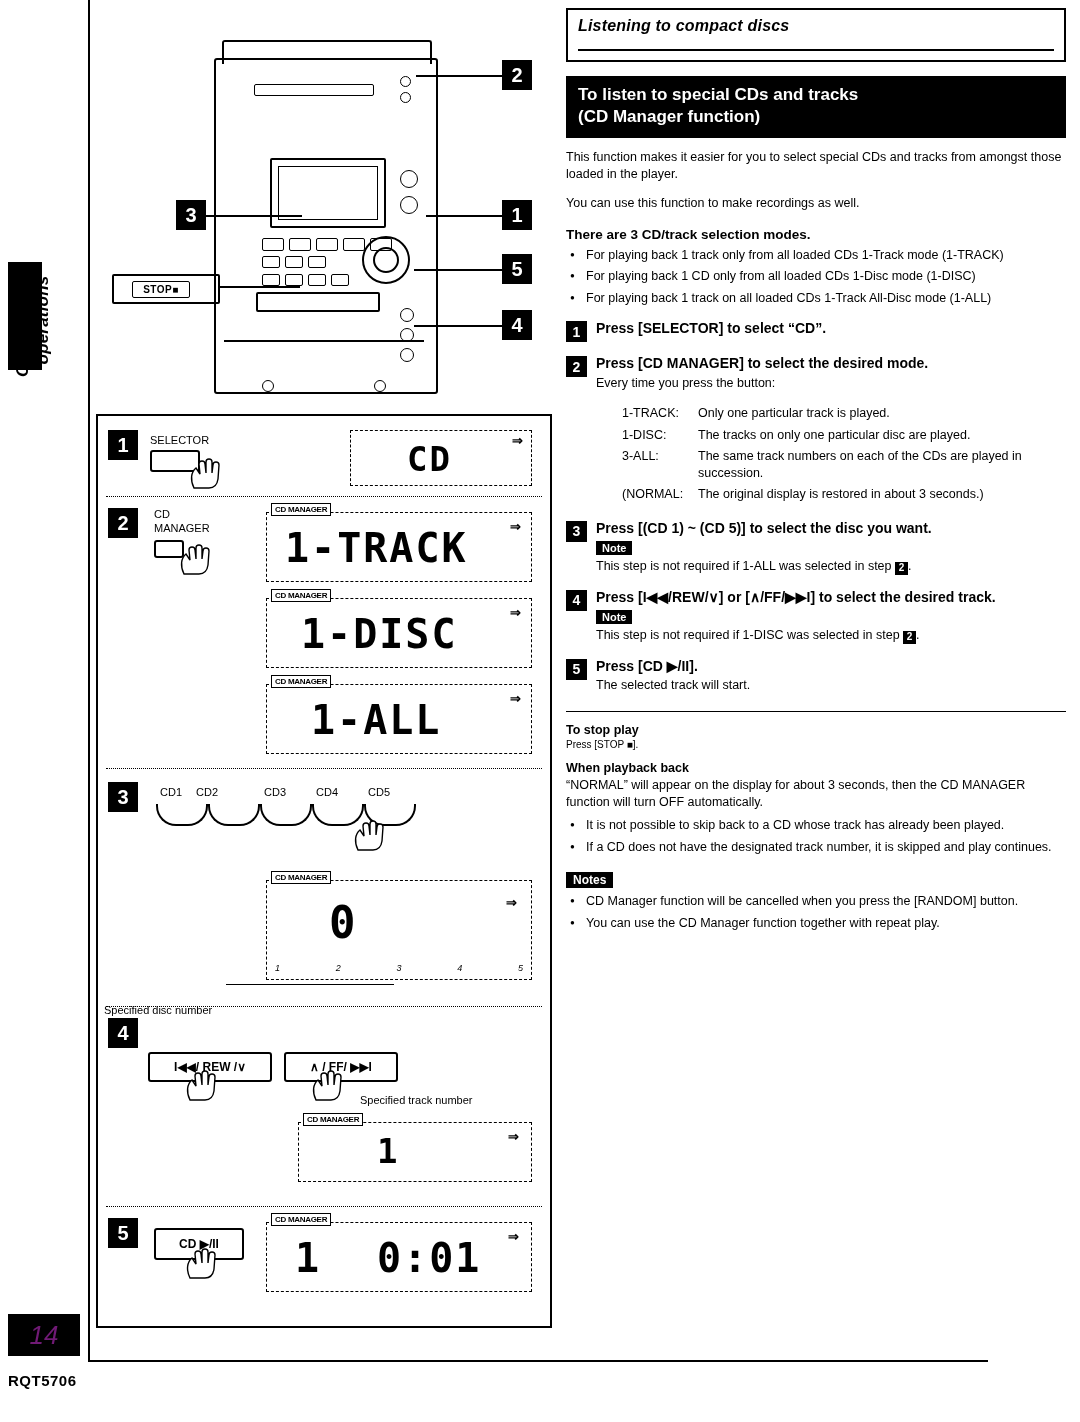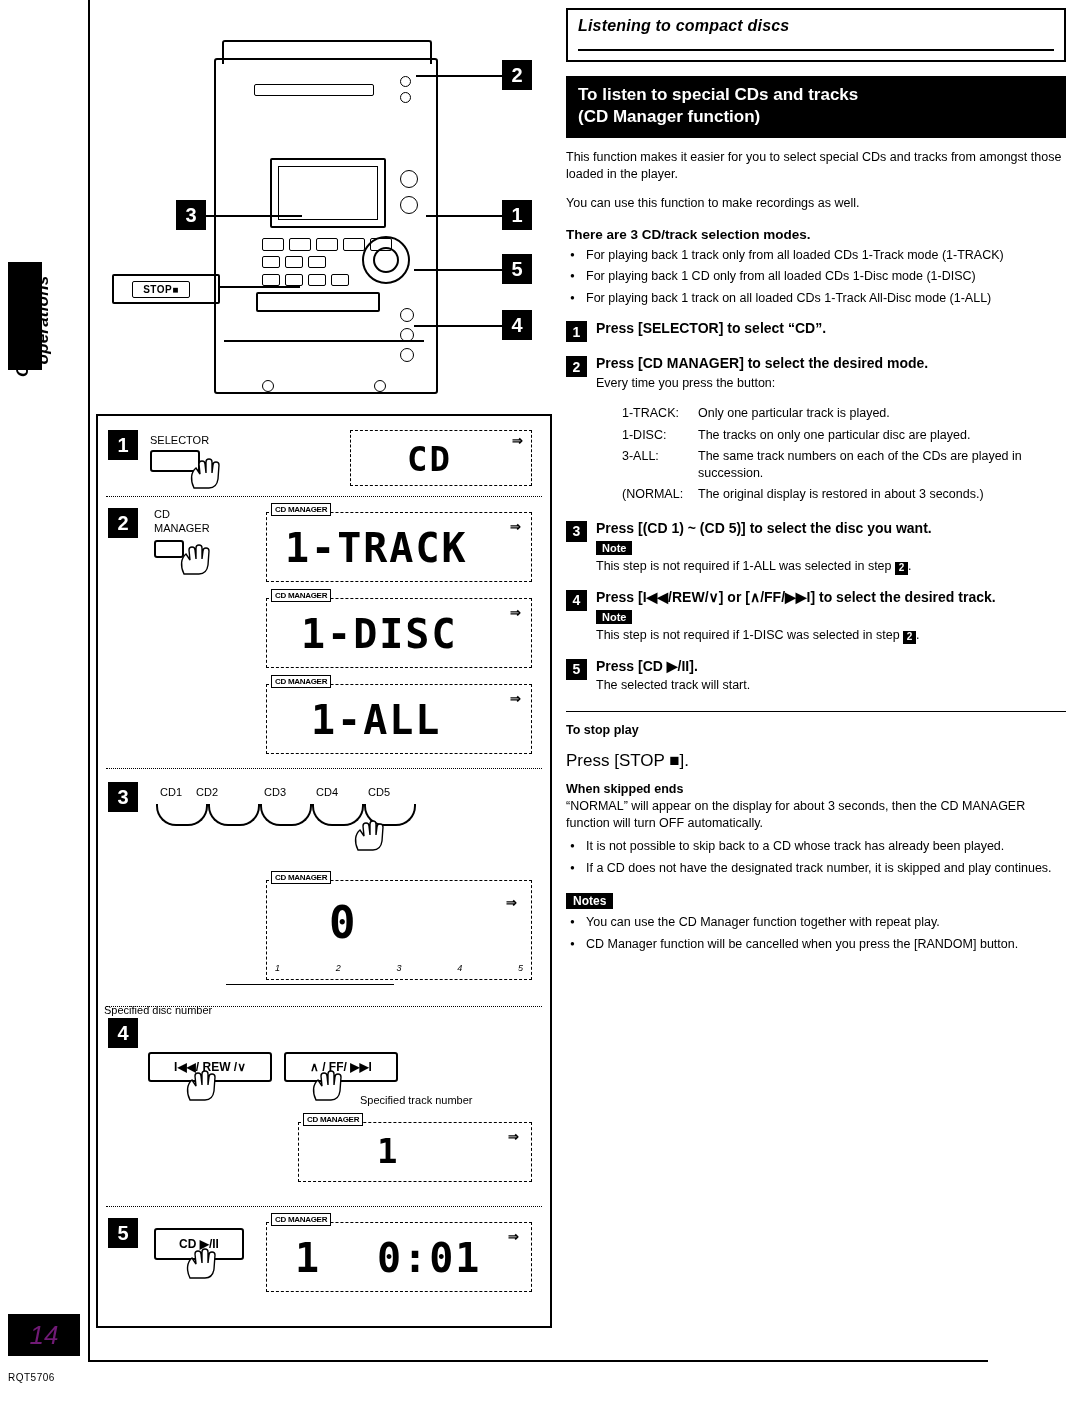--- a/index.html
+++ b/index.html
@@ -26,21 +26,21 @@
   }
   .page-num-box{
     position:absolute;left:8px;top:1314px;width:72px;height:42px;background:#000;
   }
   .page-num{
     position:absolute;left:8px;top:1314px;width:72px;height:42px;
     color:#701a75;font-style:italic;font-size:26px;
     display:flex;align-items:center;justify-content:center;
   }
   .rqt{
-    position:absolute;left:8px;top:1372px;font-size:10px;font-weight:normal;letter-spacing:.5px;
+    position:absolute;left:8px;top:1372px;font-size:15px;font-weight:bold;letter-spacing:.5px;
   }
   .vrule{
     position:absolute;left:88px;top:0;width:2px;height:1360px;background:#000;
   }
   .bottom-rule{
     position:absolute;left:88px;top:1360px;width:900px;height:2px;background:#000;
   }
 
   
   .illus{position:absolute;left:96px;top:10px;width:452px;height:1330px;}
@@ -415,30 +415,30 @@
       <div class="num">5</div>
       <div class="body">
         <div class="hd">Press [CD ▶/II].</div>
         <div class="sub">The selected track will start.</div>
       </div>
     </div>
 
     <div class="hr"></div>
 
     <div class="h4">To stop play</div>
-    <div style="font-size:17px;margin-top:14px;">Press [STOP ■].</div>
-
-    <div class="h4">When skipped ends</div>
+    <div style="font-size:10px;margin-top:2px;">Press [STOP ■].</div>
+
+    <div class="h4">When playback back</div>
     <div style="font-size:12.5px;margin-top:2px;line-height:1.42;">“NORMAL” will appear on the display for about 3 seconds, then the CD MANAGER function will turn OFF automatically.</div>
 
     <ul class="bul">
       <li>It is not possible to skip back to a CD whose track has already been played.</li>
       <li>If a CD does not have the designated track number, it is skipped and play continues.</li>
     </ul>
 
     <div class="notes-badge">Notes</div>
     <ul class="bul">
+      <li>CD Manager function will be cancelled when you press the [RANDOM] button.</li>
       <li>You can use the CD Manager function together with repeat play.</li>
-      <li>CD Manager function will be cancelled when you press the [RANDOM] button.</li>
     </ul>
 
   </div>
 </div>
 
 </body></html>

